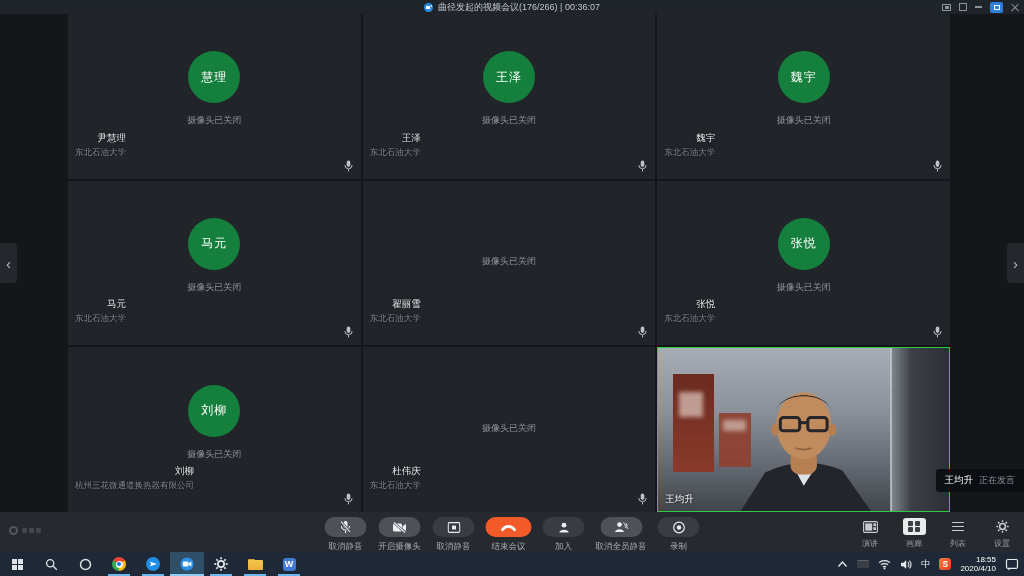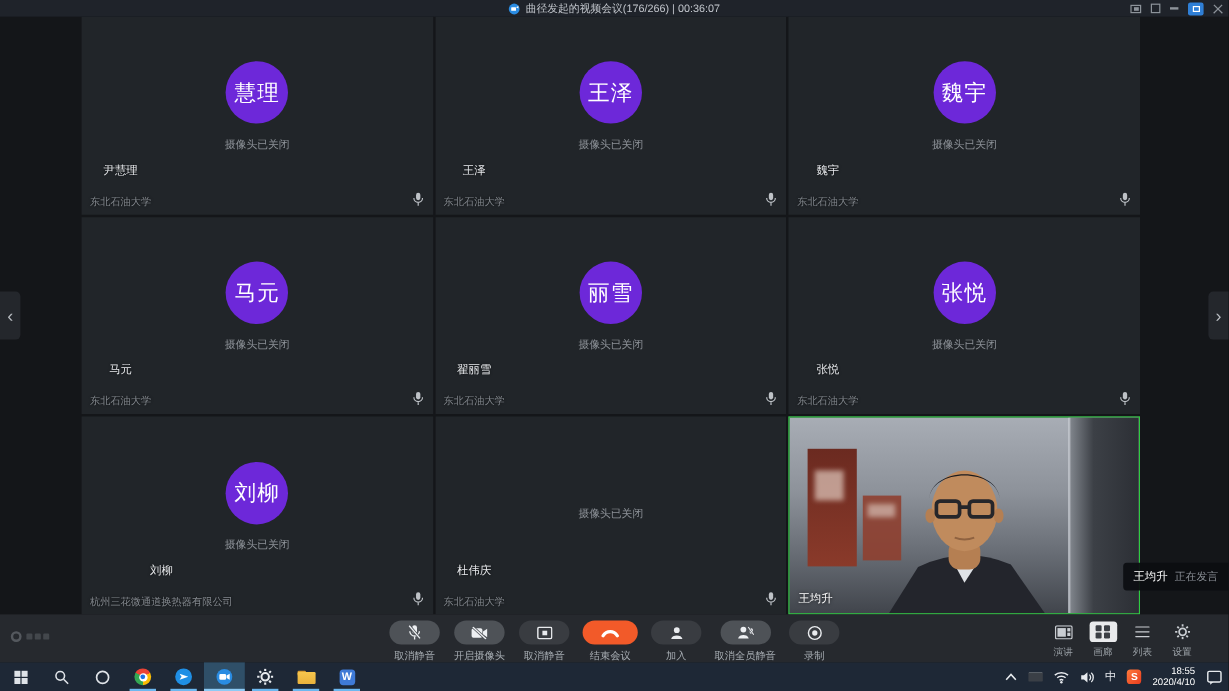--- a/index.html
+++ b/index.html
@@ -21,25 +21,25 @@
 .wc-max{width:13px;height:11px;background:#2f7fd6;border-radius:2px;display:flex;align-items:center;justify-content:center;}
 .wc-max i{display:block;width:6px;height:5px;border:1px solid #fff;}
 .wc-close{position:relative;width:8px;height:8px;}
 .wc-close::before,.wc-close::after{content:"";position:absolute;left:-1px;top:3.5px;width:10px;height:1.3px;background:#8d939a;}
 .wc-close::before{transform:rotate(45deg);} .wc-close::after{transform:rotate(-45deg);}
 
 
 .stage{position:absolute;top:14px;left:0;right:0;height:498px;background:#141619;}
 .grid{position:absolute;left:68px;right:74px;top:0;bottom:0;display:grid;grid-template-columns:repeat(3,1fr);grid-template-rows:repeat(3,1fr);gap:2px;}
 .tile{position:relative;background:#212529;display:flex;flex-direction:column;align-items:center;justify-content:center;overflow:hidden;}
-.avatar{width:52px;height:52px;border-radius:50%;background:#6d28d9;color:#fff;font-size:18px;letter-spacing:1px;display:flex;align-items:center;justify-content:center;transform:translateY(-7px);}
+.avatar{width:52px;height:52px;border-radius:50%;background:#15803d;color:#fff;font-size:12px;letter-spacing:1px;display:flex;align-items:center;justify-content:center;transform:translateY(-7px);}
 .camoff{margin-top:11px;font-size:9px;color:#8d9298;transform:translateY(-7px);}
-.plabel{position:absolute;left:7px;bottom:4px;text-align:center;text-shadow:0 0 2px rgba(0,0,0,.7);}
+.plabel{position:absolute;left:7px;bottom:20px;text-align:right;text-shadow:0 0 2px rgba(0,0,0,.7);}
 .pname{font-size:9.5px;color:#e8eaed;}
-.porg{font-size:8.5px;color:#84898f;margin-top:14px;}
+.porg{font-size:8.5px;color:#84898f;margin-top:2px;}
 .tile-mic{position:absolute;right:8px;bottom:7px;opacity:.9;}
 .nav-left,.nav-right{position:absolute;top:50%;transform:translateY(-50%);width:17px;height:40px;background:#24272c;display:flex;align-items:center;justify-content:center;color:#b9bdc2;font-size:15px;cursor:pointer;}
 .nav-left{left:0;border-radius:0 4px 4px 0;}
 .nav-right{right:0;border-radius:4px 0 0 4px;}
 
 
 .video-tile{padding:0;border:1px solid #2ecc40;background:#43474d;}
 .v-wall{position:absolute;inset:0;background:linear-gradient(180deg,#a8adb5 0%,#8d929a 38%,#676c74 70%,#41454c 100%);}
 .v-red1{position:absolute;left:5%;top:16%;width:14%;height:60%;background:linear-gradient(180deg,#6b2a20,#8a3a2a);}
 .v-red1::after{content:"";position:absolute;left:15%;top:18%;width:60%;height:26%;background:rgba(255,245,235,.55);filter:blur(2px);}
@@ -61,21 +61,21 @@
 .corner-ring{width:9px;height:9px;border-radius:50%;border:2px solid #9aa0a6;}
 .corner-bars{display:flex;gap:2px;}
 .corner-bars i{display:block;width:5px;height:5px;border-radius:1px;background:#6f747a;}
 .tb-center{position:absolute;left:50%;top:5px;transform:translateX(-50%);display:flex;gap:10px;align-items:flex-start;}
 .tb-btn{display:flex;flex-direction:column;align-items:center;min-width:44px;cursor:pointer;}
 .pill{width:42px;height:20px;border-radius:10px;display:flex;align-items:center;justify-content:center;}
 .pill.light{background:#4e5257;}
 .pill.dark{background:#393c41;}
 .pill.danger{background:#f25a29;width:46px;}
 .tb-label{font-size:8.5px;color:#a7adb3;margin-top:4px;white-space:nowrap;}
-.view-controls{position:absolute;right:24px;top:6px;display:flex;gap:3px;}
+.view-controls{position:absolute;right:7px;top:6px;display:flex;gap:14px;}
 .vc{display:flex;flex-direction:column;align-items:center;width:30px;cursor:pointer;}
 .vc-iconbox{width:23px;height:17px;border-radius:3px;display:flex;align-items:center;justify-content:center;}
 .vc.active .vc-iconbox{background:#e9eaec;}
 .vc-label{font-size:8px;color:#9aa0a6;margin-top:3px;white-space:nowrap;}
 .glist{display:grid;grid-template-columns:5px 5px;grid-template-rows:5px 5px;gap:1.5px;}
 .glist i{background:#3b3e44;border-radius:1px;display:block;}
 .llist{display:flex;flex-direction:column;gap:2.2px;}
 .llist i{display:block;width:12px;height:1.8px;background:#c9cdd2;border-radius:1px;}
 
 
@@ -176,21 +176,20 @@
           <div class="porg">东北石油大学</div>
         </div>
         <svg class="tile-mic" width="9" height="12" viewBox="0 0 10 13">
             <rect x="3" y="0.5" width="4" height="7" rx="2" fill="#cfd3d8"></rect>
             <path d="M1 5.5a4 4 0 0 0 8 0" fill="none" stroke="#cfd3d8" stroke-width="1.1"></path>
             <line x1="5" y1="10" x2="5" y2="12.5" stroke="#cfd3d8" stroke-width="1.1"></line>
           </svg>
       </div>
 
       <div class="tile">
-        <div class="avatar">丽雪</div>
         <div class="camoff">摄像头已关闭</div>
         <div class="plabel">
           <div class="pname">翟丽雪</div>
           <div class="porg">东北石油大学</div>
         </div>
         <svg class="tile-mic" width="9" height="12" viewBox="0 0 10 13">
             <rect x="3" y="0.5" width="4" height="7" rx="2" fill="#cfd3d8"></rect>
             <path d="M1 5.5a4 4 0 0 0 8 0" fill="none" stroke="#cfd3d8" stroke-width="1.1"></path>
             <line x1="5" y1="10" x2="5" y2="12.5" stroke="#cfd3d8" stroke-width="1.1"></line>
           </svg>

